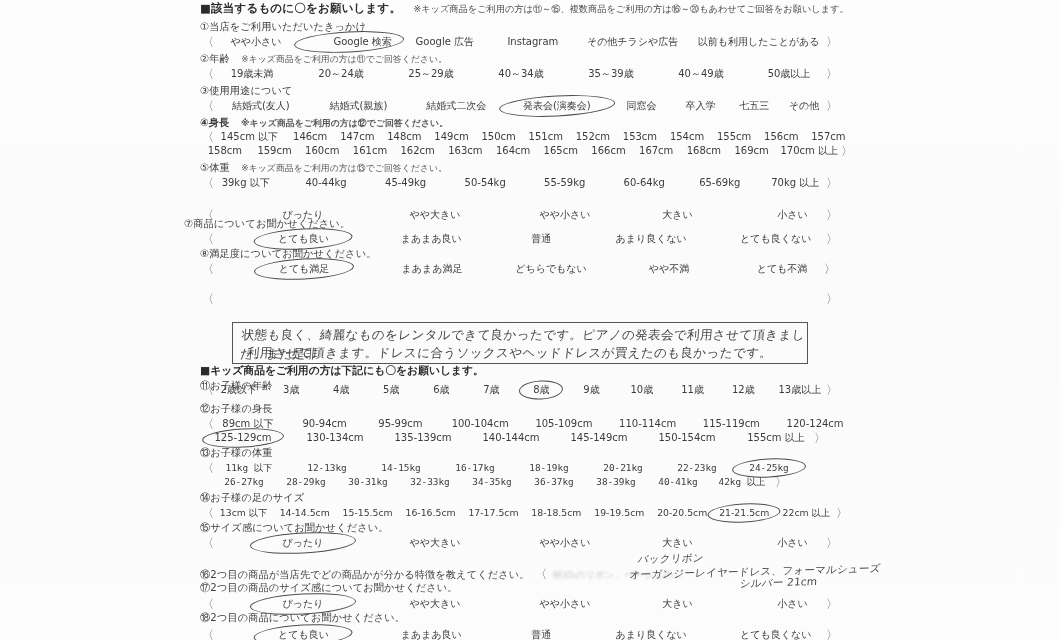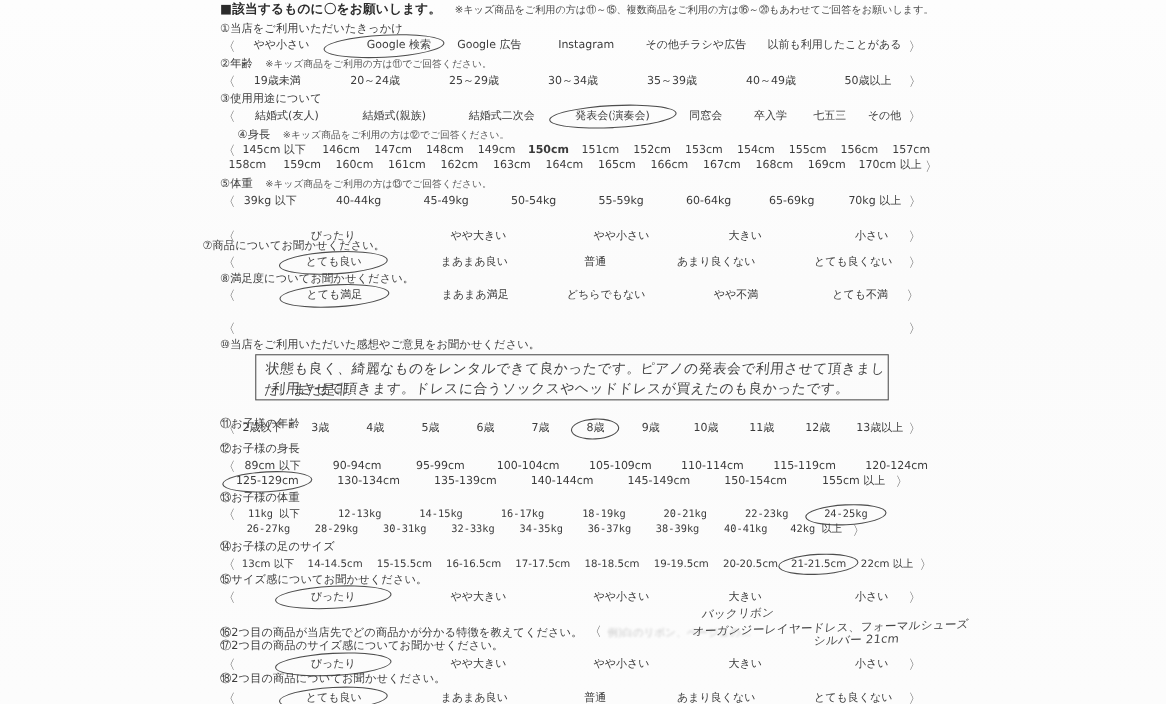--- a/index.html
+++ b/index.html
@@ -152,21 +152,21 @@
 
   <div class="row qlabel" style="left:200px; top:54px;">
     <span>②</span><span>年齢</span>
     <span class="sub" style="margin-left:8px;">※キッズ商品をご利用の方は⑪でご回答ください。</span>
   </div>
   <div class="row opts" style="left:200px; top:68px; width:640px;">
     <span class="brk">〈</span>
     <span class="opt" style="width:74px;">19歳未満</span>
     <span class="opt" style="width:76px; margin-left:16px;">20～24歳</span>
     <span class="opt" style="width:76px; margin-left:16px;">25～29歳</span>
-    <span class="opt" style="width:76px; margin-left:16px;">30～34歳</span>
+    <span class="opt" style="width:76px; margin-left:16px;">40～34歳</span>
     <span class="opt" style="width:76px; margin-left:16px;">35～39歳</span>
     <span class="opt" style="width:76px; margin-left:16px;">40～49歳</span>
     <span class="opt" style="width:72px; margin-left:16px;">50歳以上</span>
     <span class="brk">〉</span>
   </div>
 
   <div class="row qlabel" style="left:200px; top:86px;">
     <span>③</span><span>使用用途について</span>
   </div>
   <div class="row opts" style="left:200px; top:100px; width:640px;">
@@ -175,32 +175,32 @@
     <span class="opt" style="width:90px; margin-left:8px;">結婚式(親族)</span>
     <span class="opt" style="width:90px; margin-left:8px;">結婚式二次会</span>
     <span class="opt circled" style="width:92px; margin-left:10px;">発表会(演奏会)</span>
     <span class="opt" style="width:54px; margin-left:12px;">同窓会</span>
     <span class="opt" style="width:48px; margin-left:8px;">卒入学</span>
     <span class="opt" style="width:44px; margin-left:8px;">七五三</span>
     <span class="opt" style="width:40px; margin-left:8px;">その他</span>
     <span class="brk">〉</span>
   </div>
 
-  <div class="row qlabel" style="left:216px; top:118px;">
+  <div class="row qlabel" style="left:200px; top:118px;font-weight:bold;">
     <span>④</span><span>身長</span>
     <span class="sub" style="margin-left:8px;">※キッズ商品をご利用の方は⑫でご回答ください。</span>
   </div>
   <div class="row opts" style="left:200px; top:131px; width:650px;">
     <span class="brk">〈</span>
     <span class="opt" style="width:68px;">145cm 以下</span>
     <span class="opt" style="width:44px; margin-left:6px;">146cm</span>
     <span class="opt" style="width:44px; margin-left:4px;">147cm</span>
     <span class="opt" style="width:44px; margin-left:4px;">148cm</span>
     <span class="opt" style="width:44px; margin-left:4px;">149cm</span>
-    <span class="opt" style="width:44px; margin-left:4px;font-weight:bold;">150cm</span>
+    <span class="opt" style="width:44px; margin-left:4px;">150cm</span>
     <span class="opt" style="width:44px; margin-left:4px;">151cm</span>
     <span class="opt" style="width:44px; margin-left:4px;">152cm</span>
     <span class="opt" style="width:44px; margin-left:4px;">153cm</span>
     <span class="opt" style="width:44px; margin-left:4px;">154cm</span>
     <span class="opt" style="width:44px; margin-left:4px;">155cm</span>
     <span class="opt" style="width:44px; margin-left:4px;">156cm</span>
     <span class="opt" style="width:44px; margin-left:4px;">157cm</span>
   </div>
   <div class="row opts" style="left:205px; top:145px; width:650px;">
     <span class="opt" style="width:44px;">158cm</span>
@@ -271,28 +271,26 @@
     <span class="opt" style="width:80px; margin-left:40px;">とても不満</span>
     <span class="brk">〉</span>
   </div>
 
   <div class="row opts" style="left:200px; top:293px; width:640px; justify-content:space-between;">
     <span class="brk">〈</span>
     <span class="opt" style="flex:1;"></span>
     <span class="brk">〉</span>
   </div>
 
-  <div class="row qlabel" style="left:200px; top:309px;">
-    <span>⑩</span><span>当店をご利用いただいた感想やご意見をお聞かせください。</span>
-  </div>
   <div class="commentbox" style="left:232px; top:322px; width:576px; height:42px;">
     <div class="hand" style="position:absolute; left:8px; top:2px;">状態も良く、綺麗なものをレンタルできて良かったです。ピアノの発表会で利用させて頂きました。また是非</div>
     <div class="hand" style="position:absolute; left:14px; top:20px;">利用させて頂きます。ドレスに合うソックスやヘッドドレスが買えたのも良かったです。</div>
   </div>
 
+  <div class="row sectionbar" style="left:200px; top:366px;">■キッズ商品をご利用の方は下記にも〇をお願いします。</div>
 
   <div class="row qlabel" style="left:200px; top:381px;">
     <span>⑪</span><span>お子様の年齢</span>
   </div>
   <div class="row opts" style="left:200px; top:385px; width:640px;">
   </div>
   <div class="row opts" style="left:200px; top:385px;"></div>
 
   <div class="row opts" style="left:200px; top:384px; width:640px;">
     <span style="visibility:hidden;">.</span>

